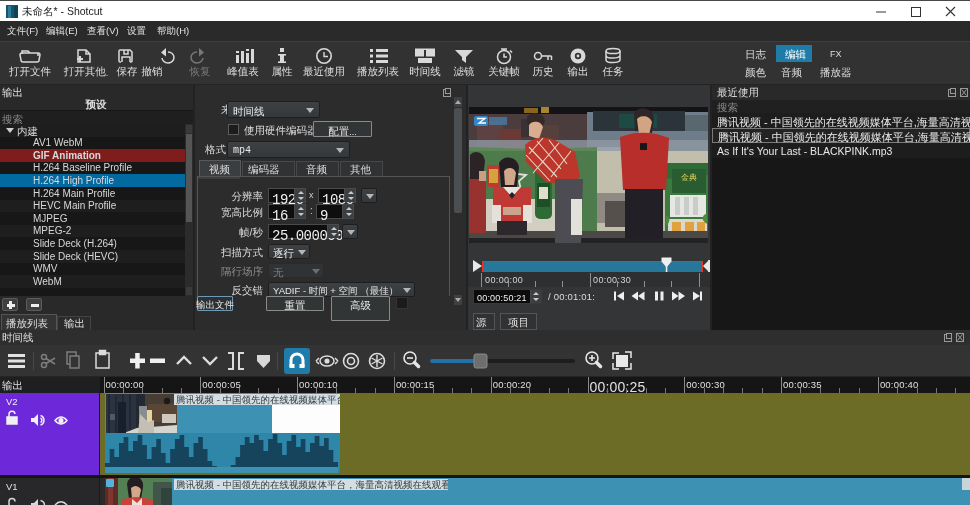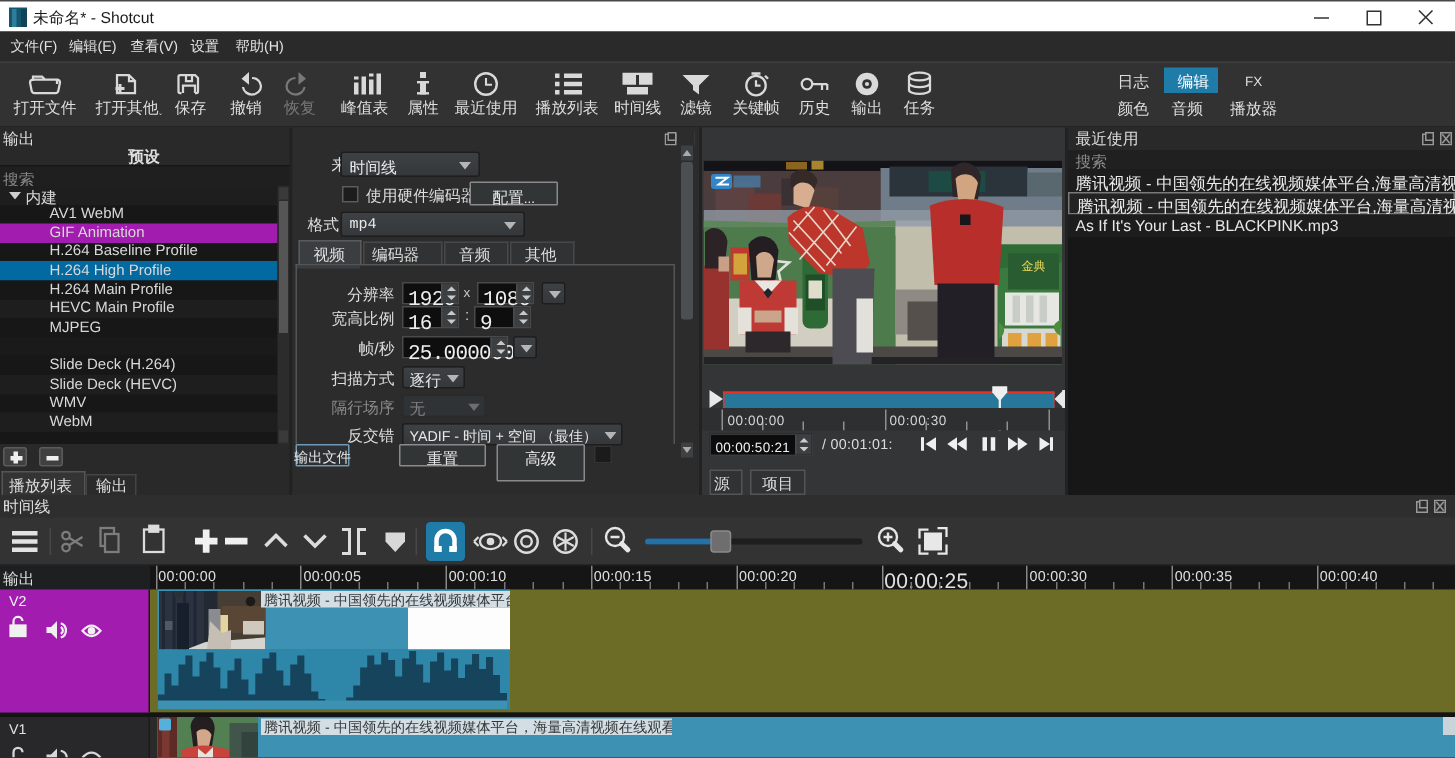--- a/index.html
+++ b/index.html
@@ -105,21 +105,21 @@
       <circle cx="578" cy="10" r="1.4" fill="#d9d9d9"></circle>
     </g>
     <g stroke="#d9d9d9" stroke-width="1.5" fill="none">
       <ellipse cx="613" cy="5" rx="7" ry="2.6"></ellipse>
       <path d="M606,5 v4.5 a7,2.6 0 0 0 14,0 v-4.5 M606,9.5 v4.5 a7,2.6 0 0 0 14,0 v-4.5"></path>
     </g>
   </svg>
   <div class="lbl abs" style="left:30px;top:23px;transform:translateX(-50%);">打开文件</div>
   <div class="lbl abs" style="left:86px;top:23px;transform:translateX(-50%);">打开其他<span style="font-size:8px;">˯</span></div>
   <div class="lbl abs" style="left:127px;top:23px;transform:translateX(-50%);">保存</div>
-  <div class="lbl abs" style="left:164px;top:23px;transform:translateX(-50%);">撤销</div>
+  <div class="lbl abs" style="left:152px;top:23px;transform:translateX(-50%);">撤销</div>
   <div class="lbl abs" style="left:200px;top:23px;transform:translateX(-50%);color:#787878;">恢复</div>
   <div class="lbl abs" style="left:243px;top:23px;transform:translateX(-50%);">峰值表</div>
   <div class="lbl abs" style="left:282px;top:23px;transform:translateX(-50%);">属性</div>
   <div class="lbl abs" style="left:324px;top:23px;transform:translateX(-50%);">最近使用</div>
   <div class="lbl abs" style="left:378px;top:23px;transform:translateX(-50%);">播放列表</div>
   <div class="lbl abs" style="left:425px;top:23px;transform:translateX(-50%);">时间线</div>
   <div class="lbl abs" style="left:464px;top:23px;transform:translateX(-50%);">滤镜</div>
   <div class="lbl abs" style="left:504px;top:23px;transform:translateX(-50%);">关键帧</div>
   <div class="lbl abs" style="left:543px;top:23px;transform:translateX(-50%);">历史</div>
   <div class="lbl abs" style="left:578px;top:23px;transform:translateX(-50%);">输出</div>
@@ -145,37 +145,40 @@
     <div class="abs" id="preslist" style="left:0;top:39px;width:193px;height:172px;background:#1a1a1a;overflow:hidden;color:#d8d8d8;">
       <div class="prow" style="top:0;background:#1e1e1e;">
             <svg style="position:absolute;left:6px;top:4px;" width="8" height="5">
               <path d="M0,0 h8 l-4,5 z" fill="#cfcfcf"></path>
             </svg>
             <span style="left:17px;font-size:10.5px;">内建</span>
           </div>
       <div class="prow" style="top:12.6px;background:#171717;">
             <span>AV1 WebM</span>
           </div>
-      <div class="prow" style="top:25.2px;background:#a21caf;">
+      <div class="prow" style="top:25.2px;background:#7f1d1d;font-weight:bold;">
             <span>GIF Animation</span>
           </div>
       <div class="prow" style="top:37.8px;background:#171717;">
             <span>H.264 Baseline Profile</span>
           </div>
       <div class="prow" style="top:50.4px;background:#0369a1;">
             <span>H.264 High Profile</span>
           </div>
       <div class="prow" style="top:63px;background:#171717;">
             <span>H.264 Main Profile</span>
           </div>
       <div class="prow" style="top:75.6px;background:#1e1e1e;">
             <span>HEVC Main Profile</span>
           </div>
       <div class="prow" style="top:88.2px;background:#171717;">
             <span>MJPEG</span>
+          </div>
+      <div class="prow" style="top:100.8px;background:#1e1e1e;">
+            <span>MPEG-2</span>
           </div>
       <div class="prow" style="top:113.4px;background:#171717;">
             <span>Slide Deck (H.264)</span>
           </div>
       <div class="prow" style="top:126px;background:#1e1e1e;">
             <span>Slide Deck (HEVC)</span>
           </div>
       <div class="prow" style="top:138.6px;background:#171717;">
             <span>WMV</span>
           </div>
@@ -703,21 +706,21 @@
         <rect x="48" y="4" width="19" height="23" fill="#41554a"></rect>
         <rect x="56" y="10" width="11" height="17" fill="#32423c"></rect>
       </svg>
       <div class="abs" style="left:1px;top:1px;width:8px;height:8px;background:#56b0dc;border-radius:1px;"></div>
       <div class="abs" style="left:857px;top:0;width:8px;height:12px;background:#c8d4d9;"></div>
       <div class="abs" style="left:69px;top:1px;width:274px;height:11px;background:#d2dee3;overflow:hidden;color:#35383a;font-size:9.5px;white-space:nowrap;">
             <span style="position:absolute;left:2px;top:0;">腾讯视频 - 中国领先的在线视频媒体平台，海量高清视频在线观看_2.ts</span>
           </div>
     </div>
 
-    <div class="abs" style="left:0;top:16px;width:100px;height:82px;background:#a21caf;border-right:1px solid #1a1a1a;">
+    <div class="abs" style="left:0;top:16px;width:100px;height:82px;background:#6d28d9;border-right:1px solid #1a1a1a;">
       <span class="abs" style="left:6px;top:3px;color:#f2f2f2;font-size:9.5px;">V2</span>
       <svg class="abs" style="left:6px;top:17px;" width="70" height="16">
         <g stroke="#f0f0f0" stroke-width="1.5" fill="none">
           <rect x="1" y="7" width="10" height="7" fill="#f0f0f0"></rect>
           <path d="M3,7 v-2.5 a3,3 0 0 1 6,-0.5"></path>
           <path d="M25,8 h3 l4,-4 v12 l-4,-4 h-3 z" fill="#f0f0f0" stroke="none"></path>
           <path d="M34.5,5.5 a5,5 0 0 1 0,9.5 M34.5,8 a2.5,2.5 0 0 1 0,4.5"></path>
           <path d="M49,10.5 q6,-7 12,0 q-6,7 -12,0 z"></path>
           <circle cx="55" cy="10.5" r="1.8" fill="#f0f0f0"></circle>
         </g>

